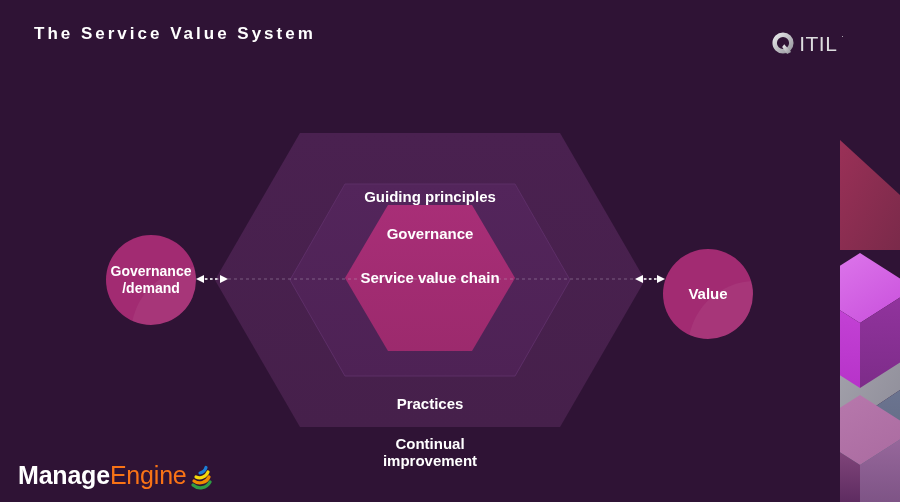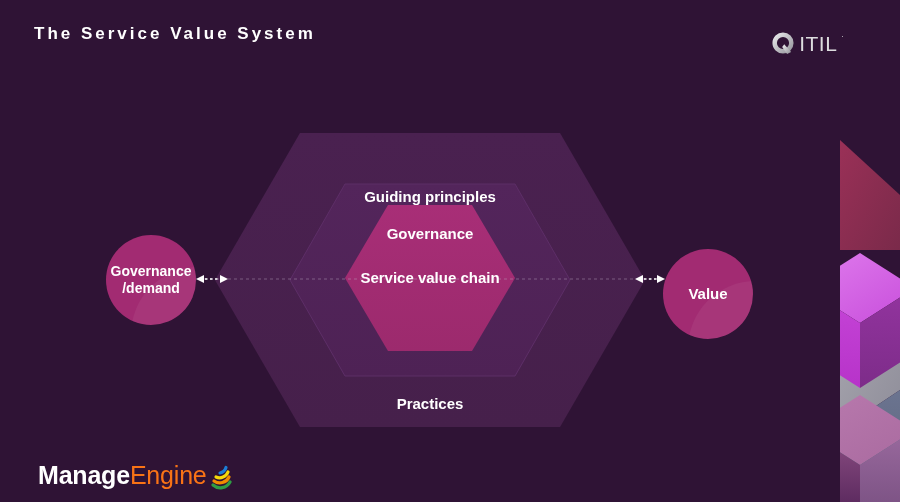--- a/index.html
+++ b/index.html
@@ -267,23 +267,25 @@
 
     <div class="node-circle" id="circle-value">
       <span class="gloss"></span>
       <span class="lbl">Value</span>
     </div>
 
     <div class="hex-label" id="lbl-guiding">Guiding principles</div>
     <div class="hex-label" id="lbl-governance">Governance</div>
     <div id="lbl-svc-chain">Service value chain</div>
     <div class="hex-label" id="lbl-practices">Practices</div>
+    <div class="hex-label" id="lbl-continual">Continual
+improvement</div>
   </div>
 
-  <div style="position:absolute;left:38px;bottom:14px;display:flex;align-items:center;">
+  <div style="position:absolute;left:18px;bottom:14px;display:flex;align-items:center;">
     <span style="font-size:25px;font-weight:bold;color:#ffffff;letter-spacing:-0.2px;line-height:1;">Manage</span>
     <span style="font-size:25px;font-weight:normal;color:#f97316;letter-spacing:-0.2px;line-height:1;">Engine</span>
     <svg width="26" height="26" viewBox="0 0 26 26" style="margin-left:1px;margin-bottom:-2px;">
       <path d="M5,21 A11,11 0 0,0 22,18" fill="none" stroke="#2f9e44" stroke-width="3.2" stroke-linecap="round"></path>
       <path d="M6,17 A10,10 0 0,0 21,13" fill="none" stroke="#f08c00" stroke-width="3.2" stroke-linecap="round"></path>
       <path d="M8,13 A9,9 0 0,0 20,8" fill="none" stroke="#f5d90a" stroke-width="3.2" stroke-linecap="round"></path>
       <path d="M12,9 A8,8 0 0,0 18,3.5" fill="none" stroke="#1c7ed6" stroke-width="3.2" stroke-linecap="round"></path>
     </svg>
   </div>
 

